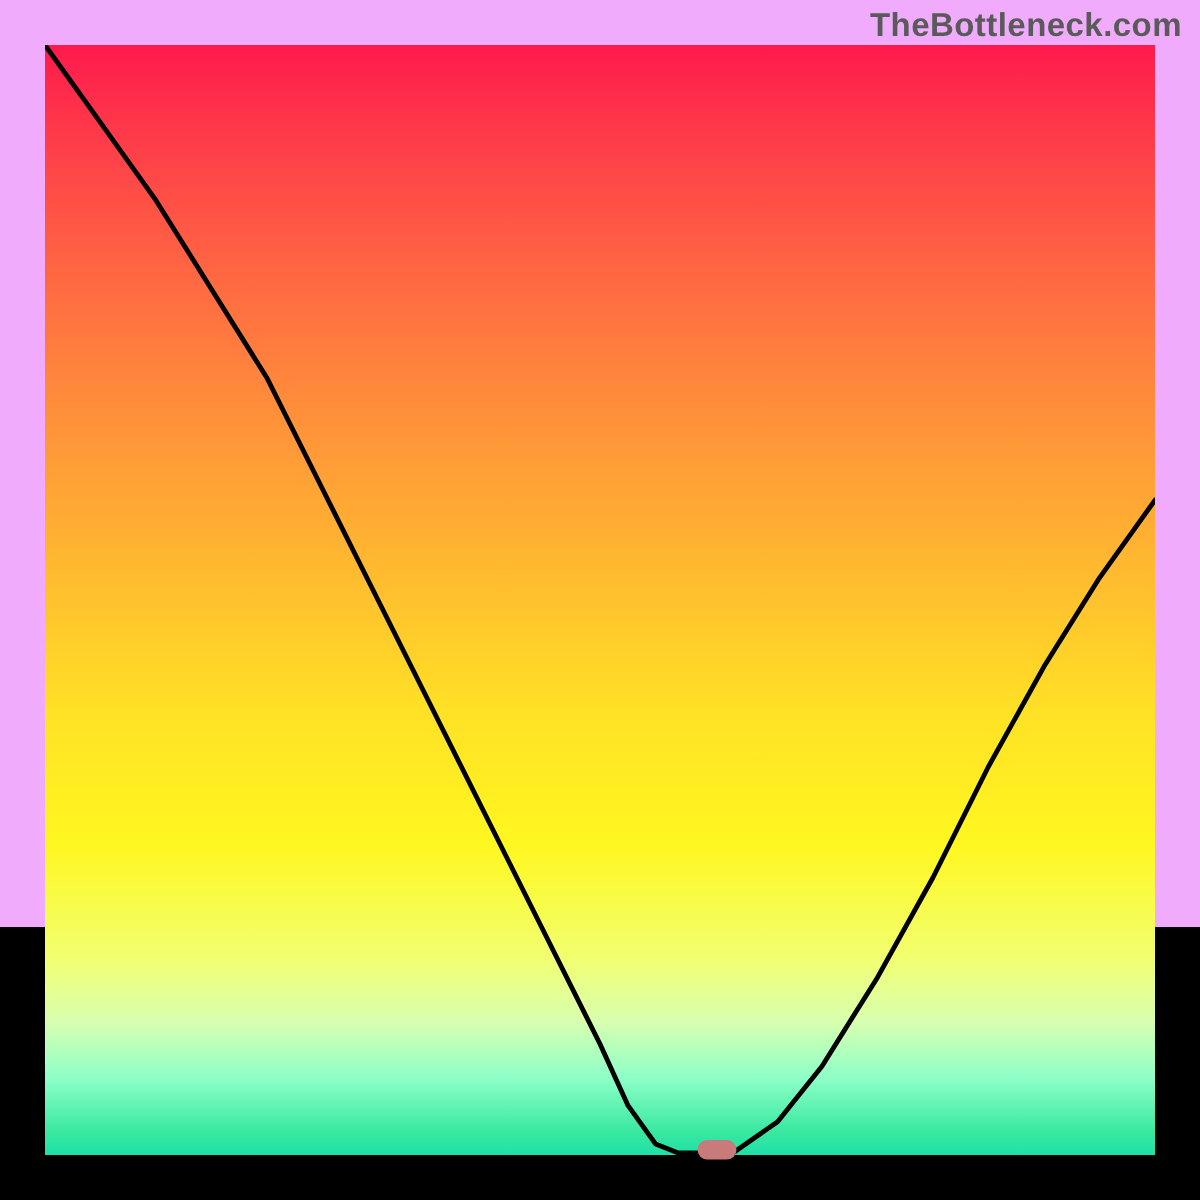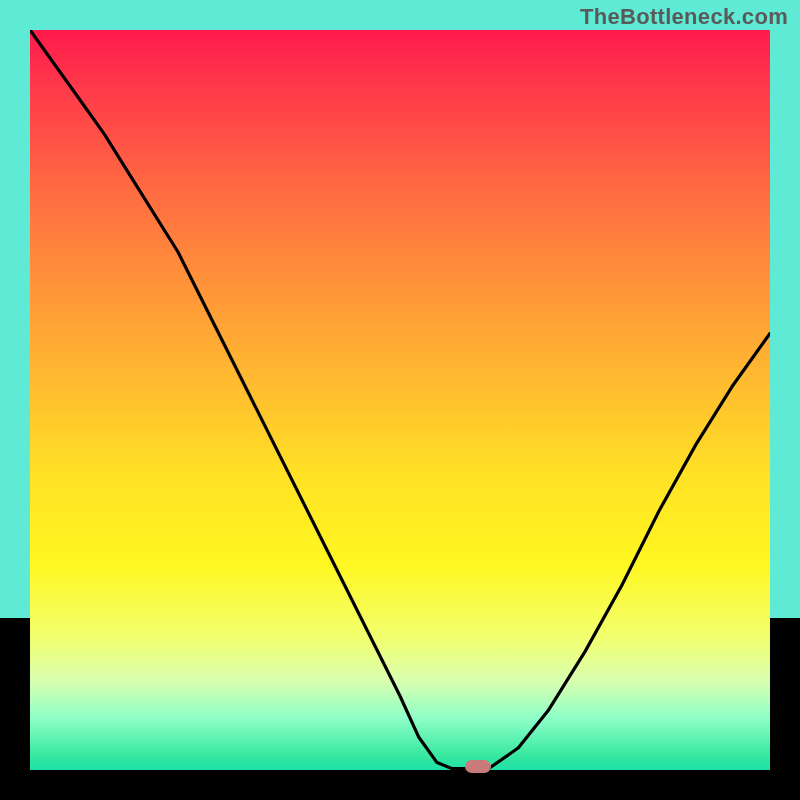--- a/index.html
+++ b/index.html
@@ -8,21 +8,21 @@
     background: #000;
     width: 800px;
     height: 800px;
     overflow: hidden;
     font-family: Arial, Helvetica, sans-serif;
   }
   .frame {
     position: relative;
     width: 800px;
     height: 618px;
-    background: #5eead4;
+    background: #f0abfc;
   }
   .watermark {
     position: absolute;
     top: 4px;
     right: 12px;
     color: #5a5a5a;
     font-size: 22px;
     font-weight: 600;
     letter-spacing: 0.3px;
     z-index: 4;

